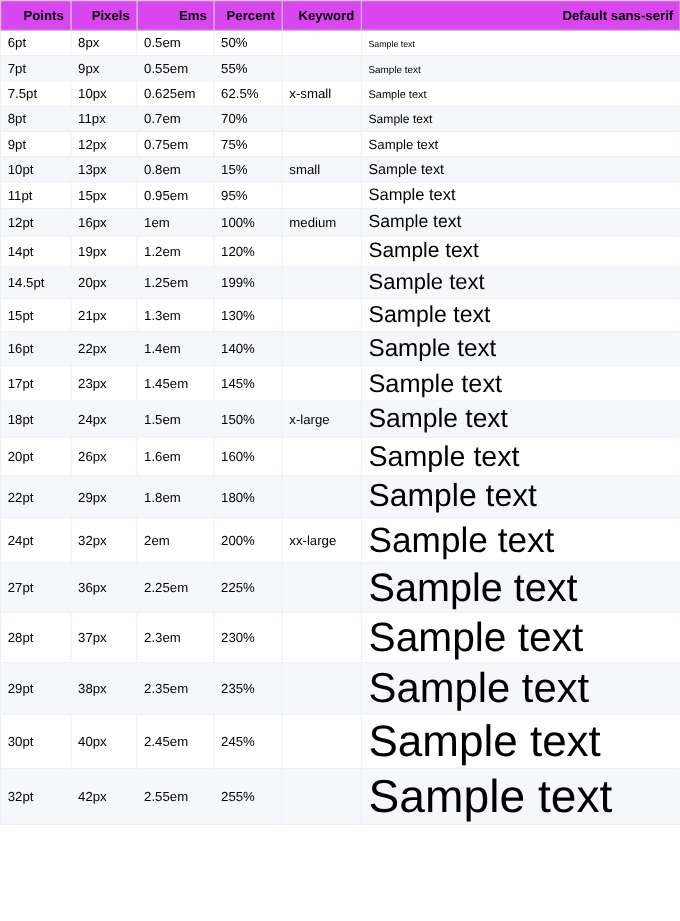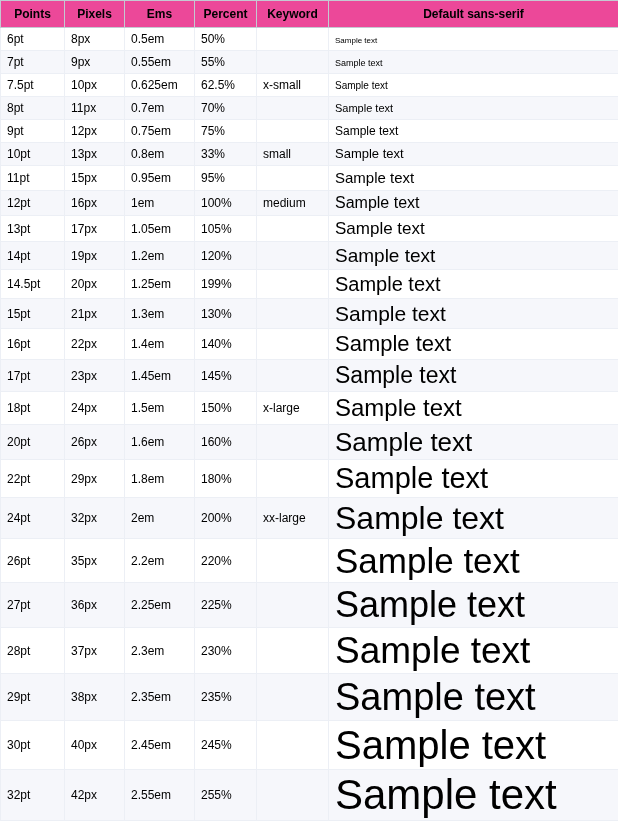--- a/index.html
+++ b/index.html
@@ -9,22 +9,22 @@
     color: #000;
     background:#fff;
     width:618px;
   }
   table {
     border-collapse: collapse;
     width:618px;
     table-layout: fixed;
   }
   thead th {
-    background: #ec4899;
-    text-align: center;
+    background: #d946ef;
+    text-align: right;
     font-weight: bold;
     font-size: 12px;
     padding: 6px 6px;
     border: 1px solid #c4c9d2;
   }
   tbody td {
     font-size: 12px;
     padding: 4px 6px;
     border: 1px solid #eceff5;
     vertical-align: middle;
@@ -108,49 +108,41 @@
         <td>12px</td>
         <td>0.75em</td>
         <td>75%</td>
         <td></td>
         <td><span class="sample" style="font-size: 12px;">Sample text</span></td>
       </tr>
       <tr>
         <td>10pt</td>
         <td>13px</td>
         <td>0.8em</td>
-        <td>33%</td>
+        <td>15%</td>
         <td>small</td>
         <td><span class="sample" style="font-size: 13px;">Sample text</span></td>
       </tr>
       <tr>
         <td>11pt</td>
         <td>15px</td>
         <td>0.95em</td>
         <td>95%</td>
         <td></td>
         <td><span class="sample" style="font-size: 15px;">Sample text</span></td>
       </tr>
       <tr>
         <td>12pt</td>
         <td>16px</td>
         <td>1em</td>
         <td>100%</td>
         <td>medium</td>
         <td><span class="sample" style="font-size: 16px;">Sample text</span></td>
       </tr>
       <tr>
-        <td>13pt</td>
-        <td>17px</td>
-        <td>1.05em</td>
-        <td>105%</td>
-        <td></td>
-        <td><span class="sample" style="font-size: 17px;">Sample text</span></td>
-      </tr>
-      <tr>
         <td>14pt</td>
         <td>19px</td>
         <td>1.2em</td>
         <td>120%</td>
         <td></td>
         <td><span class="sample" style="font-size: 19px;">Sample text</span></td>
       </tr>
       <tr>
         <td>14.5pt</td>
         <td>20px</td>
@@ -209,28 +201,20 @@
       </tr>
       <tr>
         <td>24pt</td>
         <td>32px</td>
         <td>2em</td>
         <td>200%</td>
         <td>xx-large</td>
         <td><span class="sample" style="font-size: 32px;">Sample text</span></td>
       </tr>
       <tr>
-        <td>26pt</td>
-        <td>35px</td>
-        <td>2.2em</td>
-        <td>220%</td>
-        <td></td>
-        <td><span class="sample" style="font-size: 35px;">Sample text</span></td>
-      </tr>
-      <tr>
         <td>27pt</td>
         <td>36px</td>
         <td>2.25em</td>
         <td>225%</td>
         <td></td>
         <td><span class="sample" style="font-size: 36px;">Sample text</span></td>
       </tr>
       <tr>
         <td>28pt</td>
         <td>37px</td>

